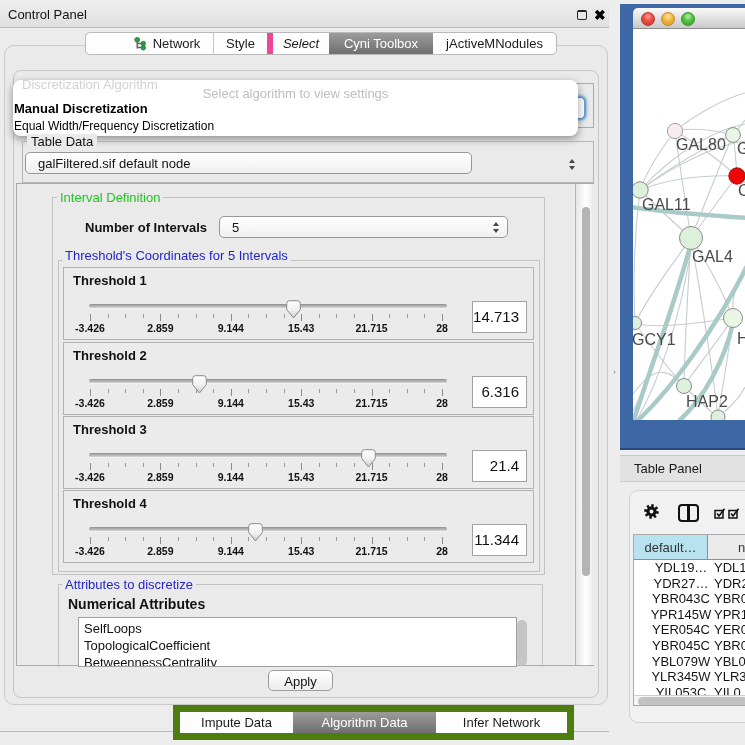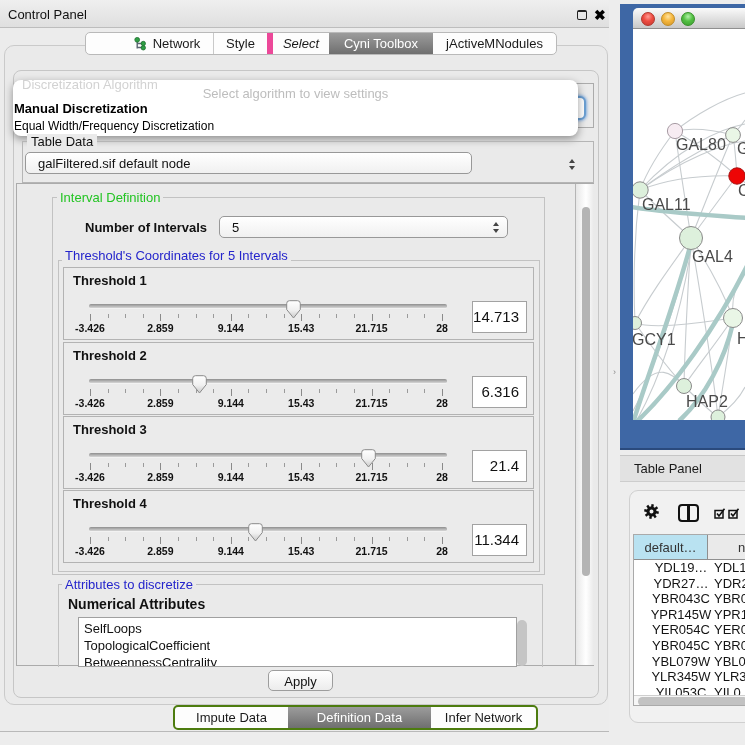--- a/index.html
+++ b/index.html
@@ -256,24 +256,24 @@
   <div class="abs" style="left:58px;top:584px;width:483px;height:82px;border:1px solid #c2c2c2;border-bottom:none;"></div>
   <div class="abs" style="left:62px;top:577px;background:#eaeaea;padding:0 3px;font-size:13px;color:#2424cc;">Attributes to discretize</div>
   <div class="abs b" style="left:68px;top:596px;font-size:14px;color:#111;">Numerical Attributes</div>
   <div class="abs" style="left:78px;top:617px;width:437px;height:48px;background:#fff;border:1px solid #a0a0a0;overflow:hidden;font-size:13px;color:#111;">
     <div style="padding:2px 0 0 5px;line-height:17px;">SelfLoops<br>TopologicalCoefficient<br>BetweennessCentrality</div>
   </div>
   <div class="abs" style="left:517px;top:620px;width:10px;height:46px;background:#c5c5c5;border-radius:5px;"></div>
 
   <div class="abs" style="left:268px;top:670px;width:65px;height:21px;background:linear-gradient(#ffffff,#ececec);border:1px solid #9d9d9d;border-radius:5px;font-size:13px;color:#111;text-align:center;line-height:21px;box-sizing:border-box;">Apply</div>
 
-  <div class="abs" style="left:173px;top:705px;height:21px;background:#fdfdfd;border:2px solid #4d7c0f;border-radius:5px;display:flex;font-size:13px;color:#1a1a1a;line-height:21px;overflow:hidden;text-align:center;">
+  <div class="abs" style="left:173px;top:705px;height:21px;background:#fdfdfd;border:7px solid #4d7c0f;border-radius:0;display:flex;font-size:13px;color:#1a1a1a;line-height:21px;overflow:hidden;text-align:center;">
     <div style="width:113px;">Impute Data</div>
-    <div style="width:143px;background:linear-gradient(#9c9c9c,#6f6f6f);color:#fff;">Definition Data</div>
-    <div style="width:105px;">Infer Network</div>
+    <div style="width:143px;background:linear-gradient(#9c9c9c,#6f6f6f);color:#fff;">Algorithm Data</div>
+    <div style="width:131px;">Infer Network</div>
   </div>
 
   <div class="abs" style="left:613px;top:367px;font-size:9px;color:#8a8a8a;">›</div>
 
   <div class="abs" style="left:620px;top:4px;width:125px;height:446px;background:#3e67a5;border-bottom:2px solid #2a4a7d;box-sizing:border-box;"></div>
 
   <div class="abs" style="left:633px;top:8px;width:112px;height:21px;background:linear-gradient(#fafafa,#c9c9c9);border-bottom:1px solid #8f8f8f;border-top-left-radius:5px;box-sizing:border-box;"></div>
   <div class="abs" style="left:641px;top:12px;width:12px;height:12px;border-radius:50%;background:radial-gradient(circle at 50% 30%, #ff9a93 0%, #ee4b40 45%, #c33a31 100%);border:0.5px solid #b0352c;"></div>
   <div class="abs" style="left:661px;top:12px;width:12px;height:12px;border-radius:50%;background:radial-gradient(circle at 50% 30%, #ffe3a0 0%, #f5b63c 45%, #d1952a 100%);border:0.5px solid #c08c26;"></div>
   <div class="abs" style="left:681px;top:12px;width:12px;height:12px;border-radius:50%;background:radial-gradient(circle at 50% 30%, #b2f0a8 0%, #53c043 45%, #3c9a30 100%);border:0.5px solid #359027;"></div>

